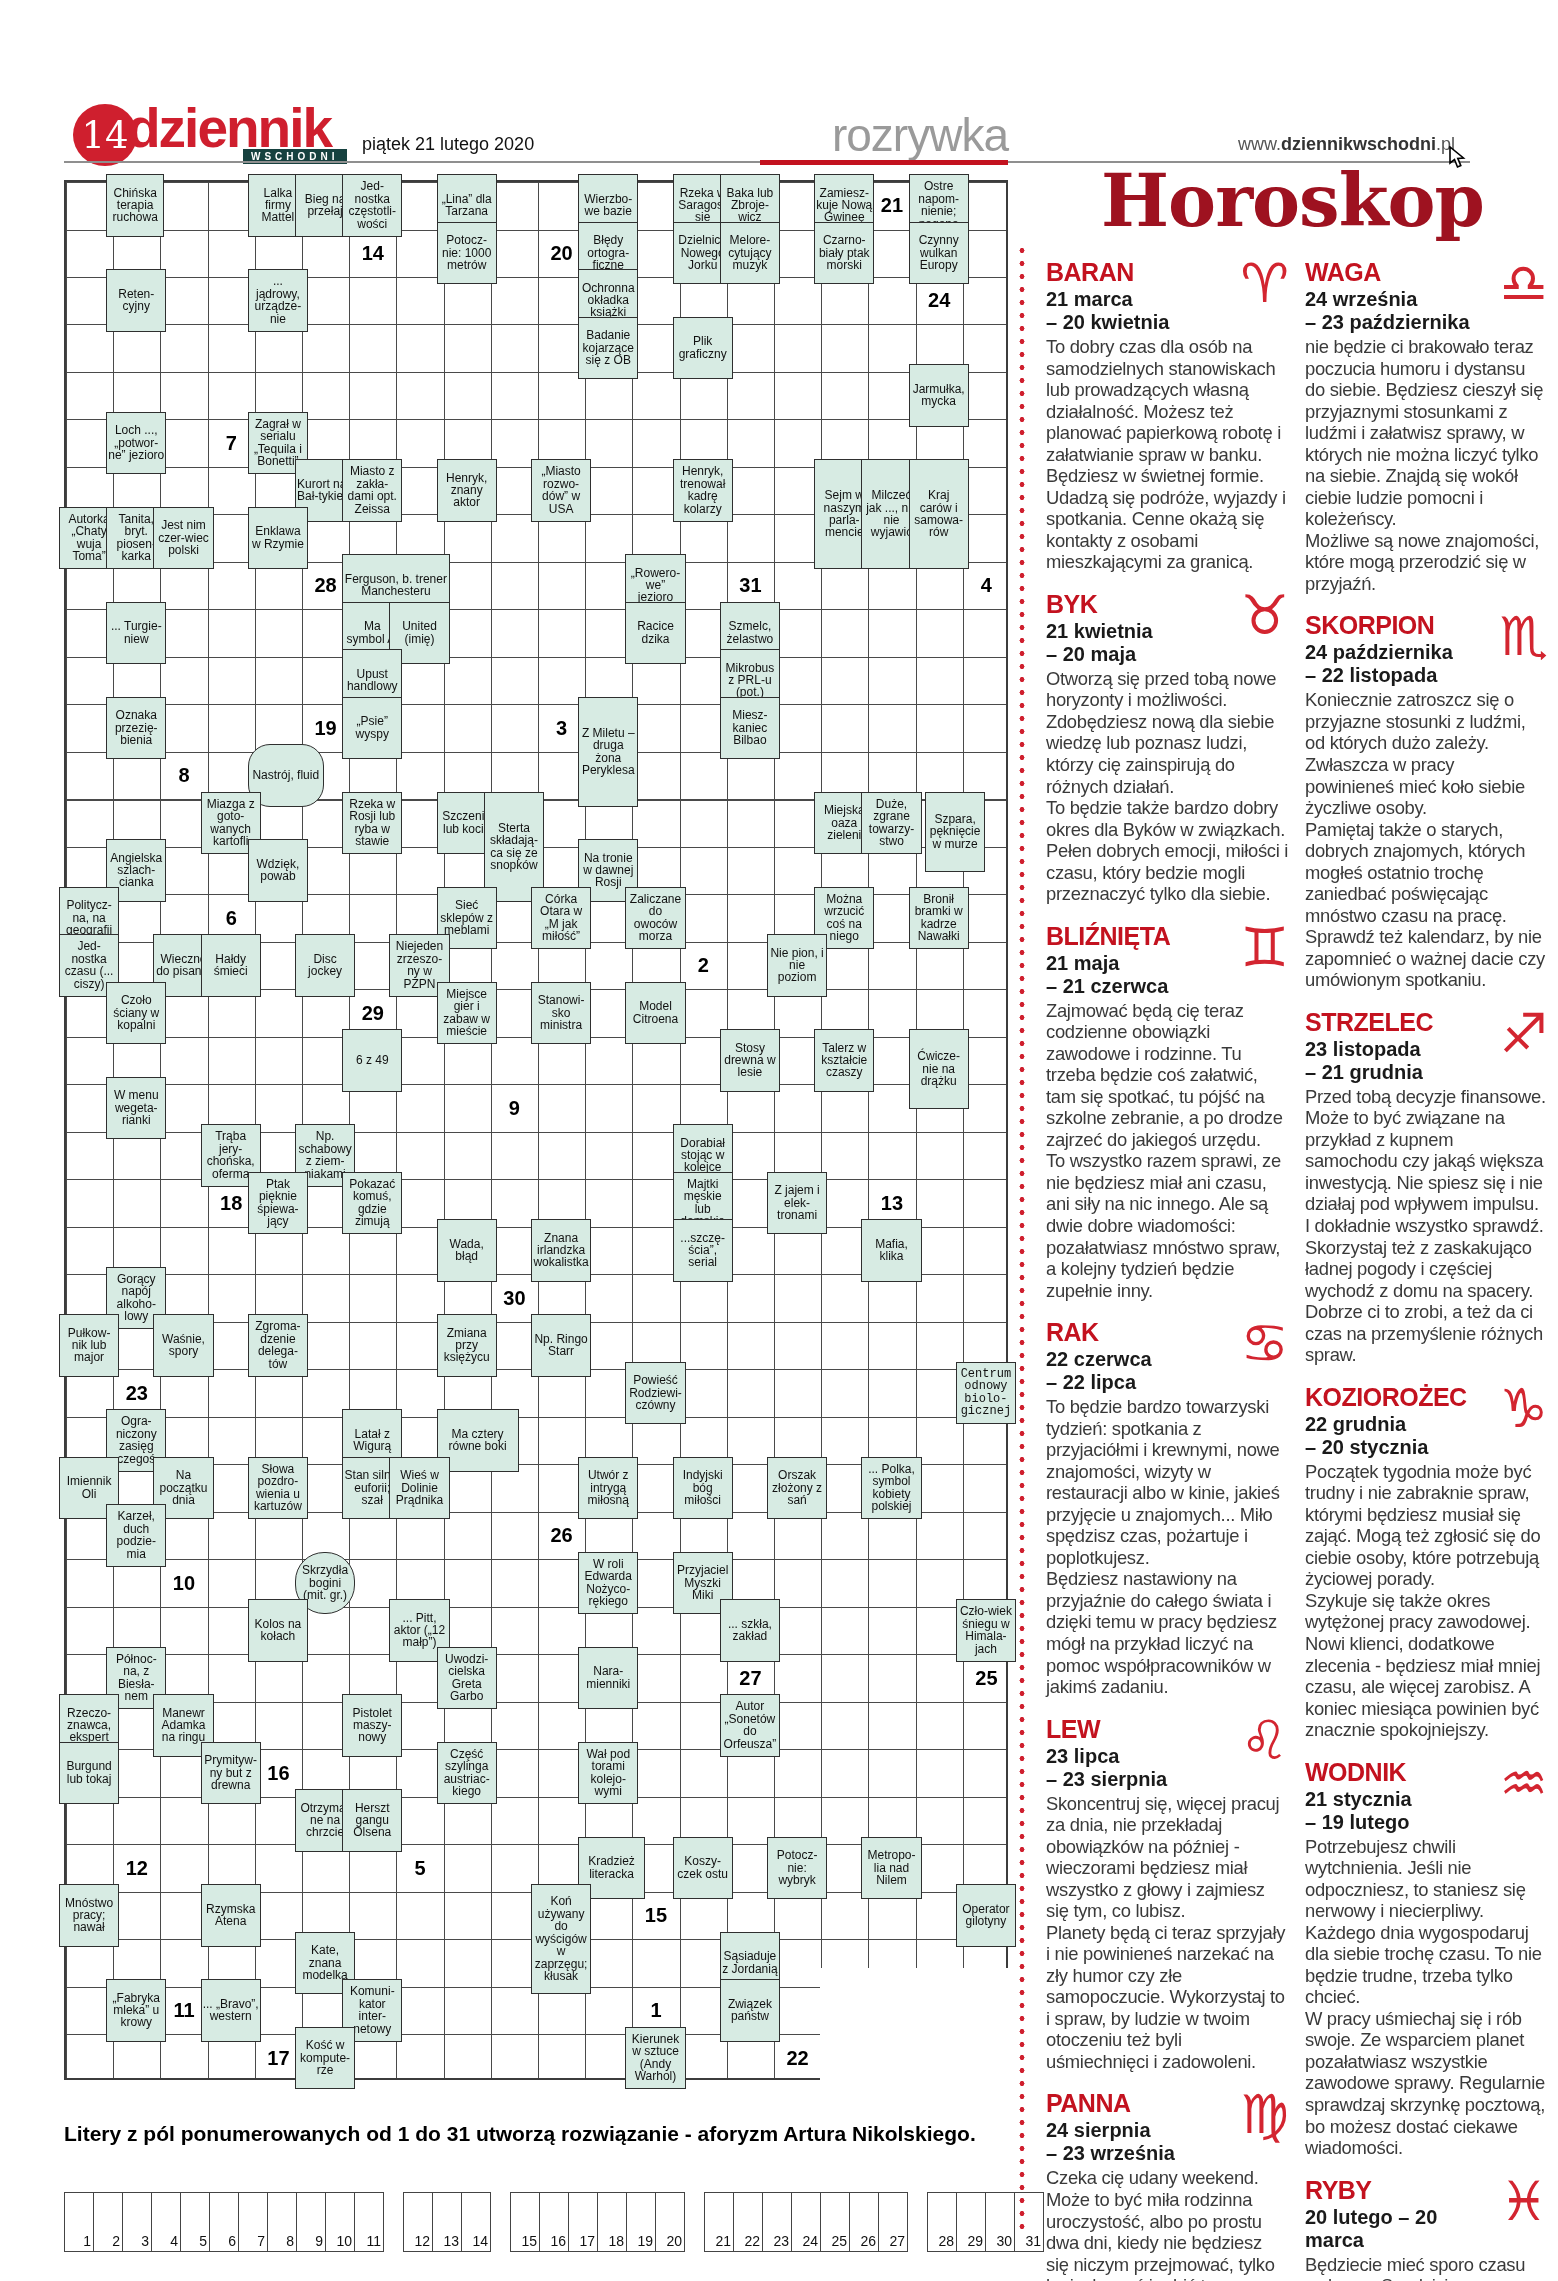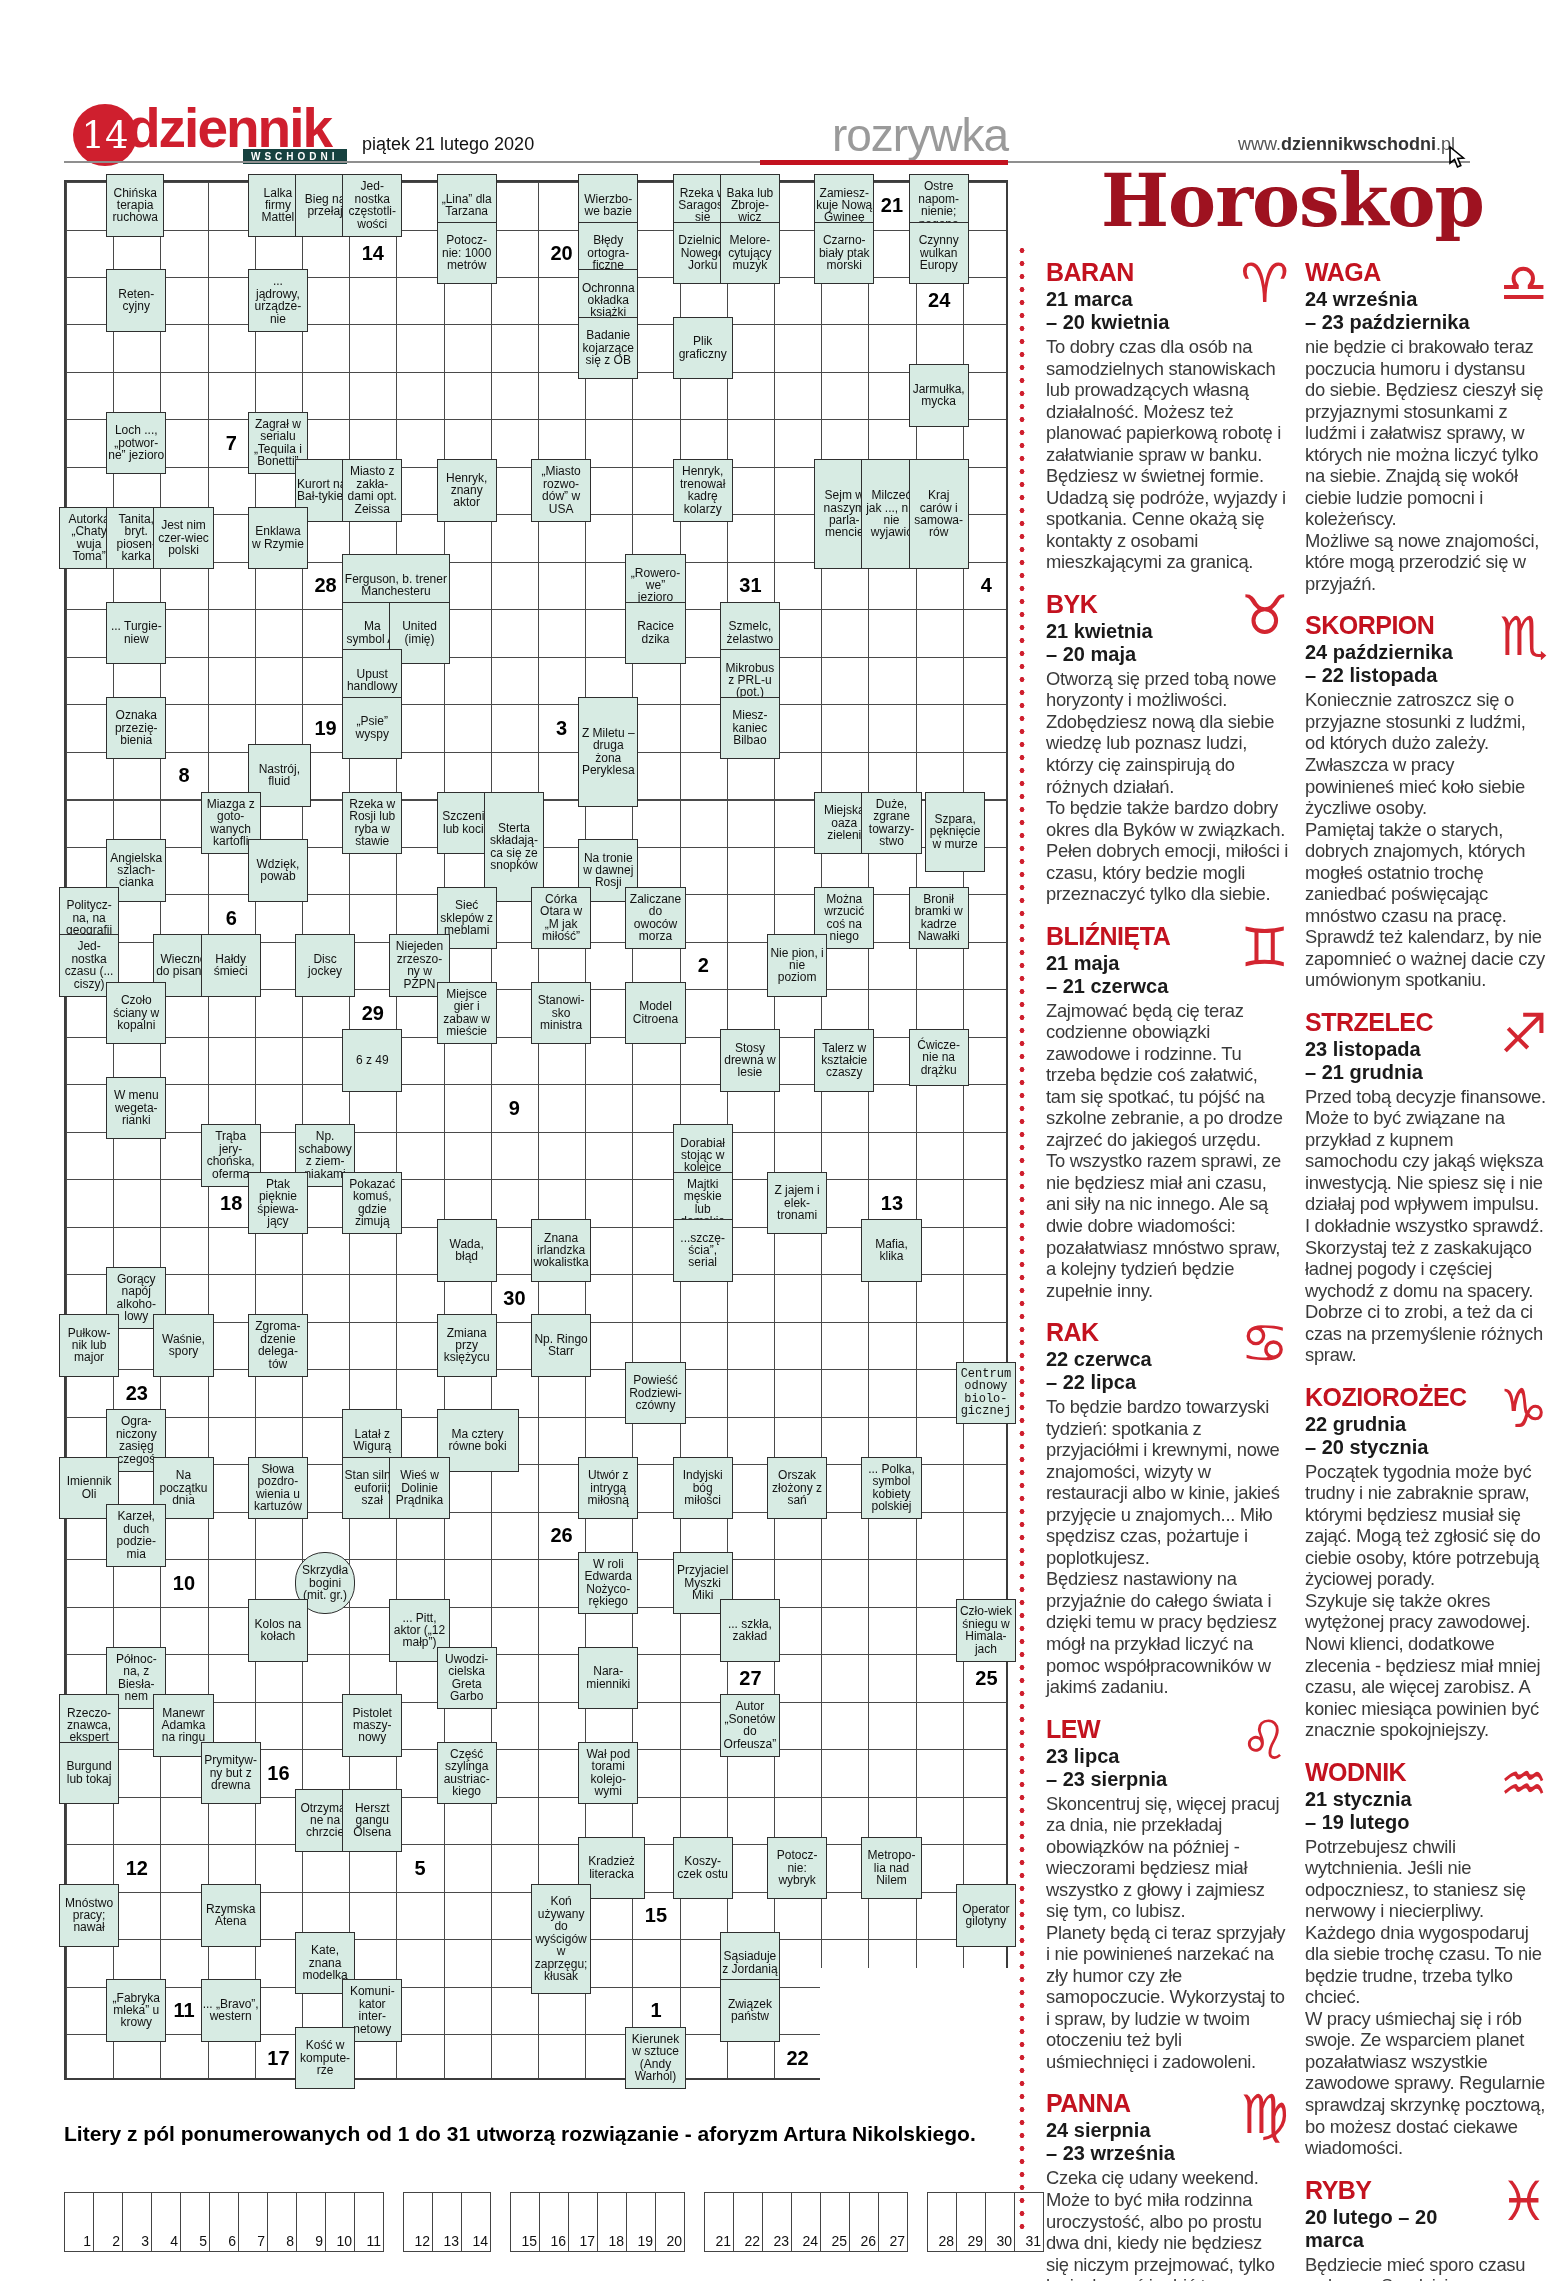--- a/index.html
+++ b/index.html
@@ -268,21 +268,21 @@
         <div class="arr-d"></div>
       </div>
       <div class="clue" style="left: 653.8px; top: 514.5px; width: 60.2px; height: 62.5px;">
         <span>Miesz-kaniec Bilbao</span>
         <div class="arr-d"></div>
       </div>
       <div class="clue" style="left: 512.2px; top: 514.5px; width: 60.2px; height: 110px;">
         <span>Z Miletu – druga żona Peryklesa</span>
         <div class="arr-r"></div>
       </div>
-      <div class="clue" style="left: 181.8px; top: 562px; width: 63px; height: 62.5px;">
+      <div class="clue" style="left: 181.8px; top: 562px; width: 76px; height: 62.5px; border-radius: 22px;">
         <span>Nastrój, fluid</span>
         <div class="arr-d"></div>
       </div>
       <div class="clue" style="left: 134.6px; top: 609.5px; width: 60.2px; height: 62.5px;">
         <span>Miazga z goto-wanych kartofli</span>
         <div class="arr-r"></div>
       </div>
       <div class="clue" style="left: 276.2px; top: 609.5px; width: 60.2px; height: 62.5px;">
         <span>Rzeka w Rosji lub ryba w stawie</span>
         <div class="arr-d"></div>
@@ -388,21 +388,21 @@
         <div class="arr-r"></div>
       </div>
       <div class="clue" style="left: 653.8px; top: 847px; width: 60.2px; height: 62.5px;">
         <span>Stosy drewna w lesie</span>
         <div class="arr-d"></div>
       </div>
       <div class="clue" style="left: 748.2px; top: 847px; width: 60.2px; height: 62.5px;">
         <span>Talerz w kształcie czaszy</span>
         <div class="arr-d"></div>
       </div>
-      <div class="clue" style="left: 842.6px; top: 847px; width: 60.2px; height: 57px;">
+      <div class="clue" style="left: 842.6px; top: 847px; width: 60.2px; height: 80px;">
         <span>Ćwicze-nie na drążku</span>
         <div class="arr-d"></div>
       </div>
       <div class="clue" style="left: 40.2px; top: 894.5px; width: 60.2px; height: 62.5px;">
         <span>W menu wegeta-rianki</span>
         <div class="arr-r"></div>
       </div>
       <div class="clue" style="left: 134.6px; top: 942px; width: 60.2px; height: 62.5px;">
         <span>Trąba jery-chońska, oferma</span>
         <div class="arr-d"></div>

